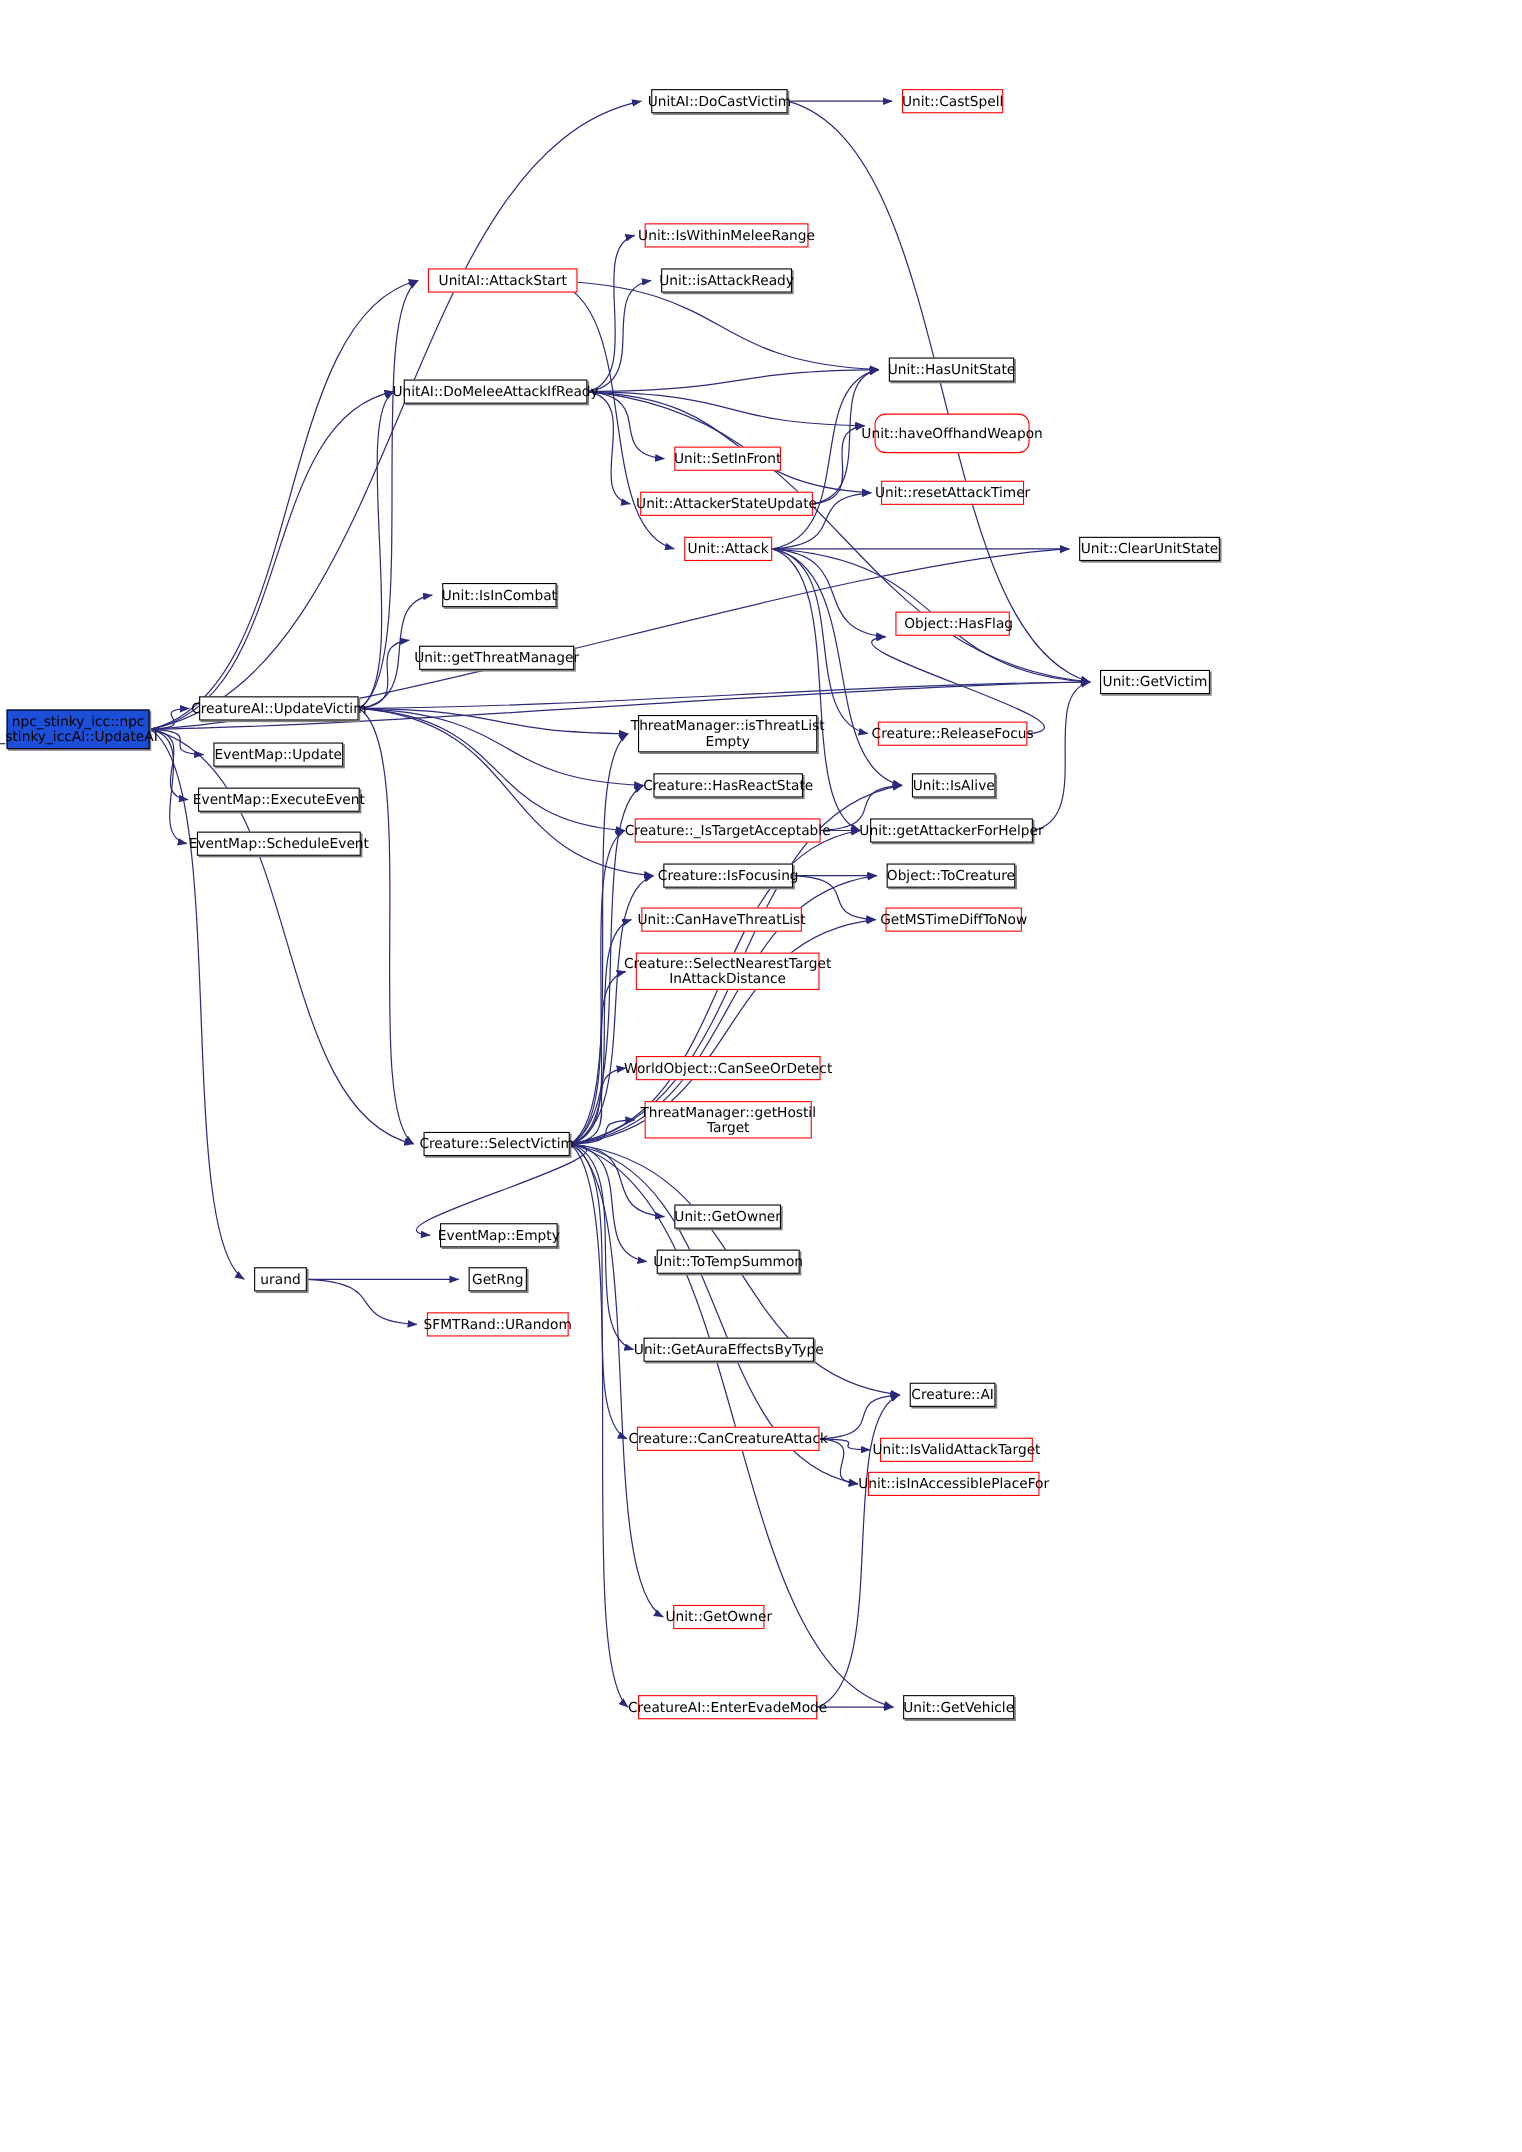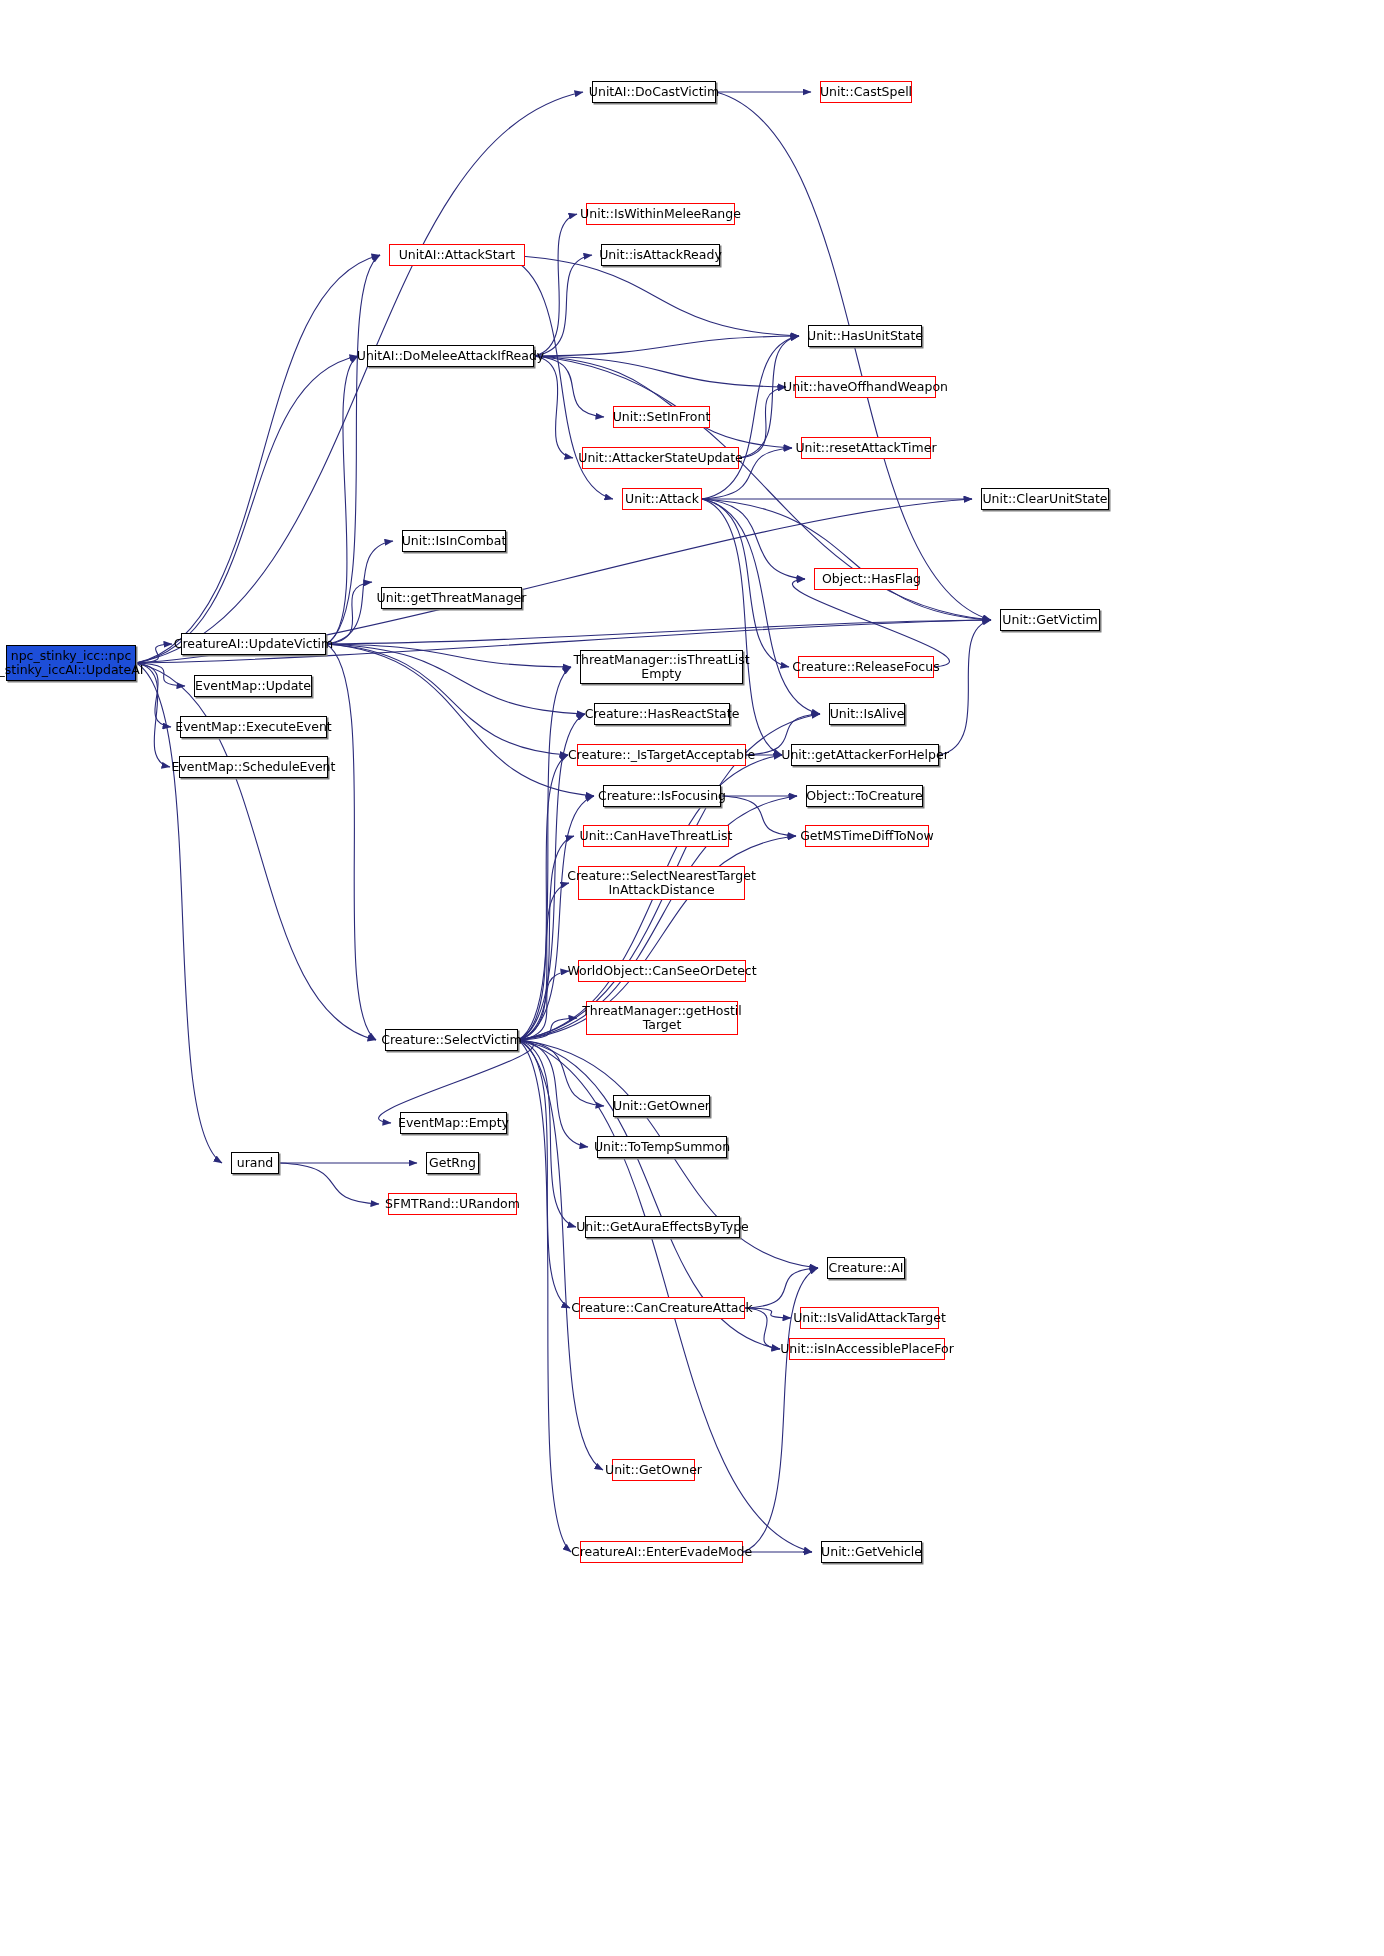--- a/index.html
+++ b/index.html
@@ -143,28 +143,28 @@
   <div id="node-layer">
       <div class="node root" style="left: 6px; top: 645px; width: 130px; height: 36px;">npc_stinky_icc::npc
 _stinky_iccAI::UpdateAI</div>
       <div class="node" style="left: 592px; top: 81px; width: 124px; height: 22px;">UnitAI::DoCastVictim</div>
       <div class="node red" style="left: 820px; top: 81px; width: 92px; height: 22px;">Unit::CastSpell</div>
       <div class="node red" style="left: 586px; top: 203px; width: 149px; height: 22px;">Unit::IsWithinMeleeRange</div>
       <div class="node red" style="left: 389px; top: 244px; width: 136px; height: 22px;">UnitAI::AttackStart</div>
       <div class="node" style="left: 601px; top: 244px; width: 119px; height: 22px;">Unit::isAttackReady</div>
       <div class="node" style="left: 808px; top: 325px; width: 114px; height: 22px;">Unit::HasUnitState</div>
       <div class="node" style="left: 367px; top: 345px; width: 167px; height: 22px;">UnitAI::DoMeleeAttackIfReady</div>
-      <div class="node red" style="left: 795px; top: 376px; width: 141px; height: 22px;">Unit::haveOffhandWeapon</div>
+      <div class="node red" style="left: 795px; top: 376px; width: 141px; height: 36px; border-radius: 10px;">Unit::haveOffhandWeapon</div>
       <div class="node red" style="left: 613px; top: 406px; width: 97px; height: 22px;">Unit::SetInFront</div>
       <div class="node red" style="left: 801px; top: 437px; width: 130px; height: 22px;">Unit::resetAttackTimer</div>
       <div class="node red" style="left: 582px; top: 447px; width: 157px; height: 22px;">Unit::AttackerStateUpdate</div>
       <div class="node" style="left: 981px; top: 488px; width: 128px; height: 22px;">Unit::ClearUnitState</div>
       <div class="node red" style="left: 622px; top: 488px; width: 80px; height: 22px;">Unit::Attack</div>
       <div class="node" style="left: 402px; top: 530px; width: 104px; height: 22px;">Unit::IsInCombat</div>
-      <div class="node red" style="left: 814px; top: 568px; width: 104px; height: 22px; padding-left: 14px;">Object::HasFlag</div>
+      <div class="node red" style="left: 814px; top: 556px; width: 104px; height: 22px; padding-left: 14px;">Object::HasFlag</div>
       <div class="node" style="left: 381px; top: 571px; width: 141px; height: 22px; margin-top: 16px;">Unit::getThreatManager</div>
       <div class="node" style="left: 1000px; top: 609px; width: 100px; height: 22px;">Unit::GetVictim</div>
       <div class="node" style="left: 181px; top: 633px; width: 145px; height: 22px;">CreatureAI::UpdateVictim</div>
       <div class="node" style="left: 580px; top: 650px; width: 163px; height: 34px;">ThreatManager::isThreatList
 Empty</div>
       <div class="node red" style="left: 798px; top: 656px; width: 136px; height: 22px;">Creature::ReleaseFocus</div>
       <div class="node" style="left: 194px; top: 675px; width: 118px; height: 22px;">EventMap::Update</div>
       <div class="node" style="left: 829px; top: 703px; width: 76px; height: 22px;">Unit::IsAlive</div>
       <div class="node" style="left: 594px; top: 703px; width: 136px; height: 22px;">Creature::HasReactState</div>
       <div class="node" style="left: 180px; top: 716px; width: 147px; height: 22px;">EventMap::ExecuteEvent</div>

